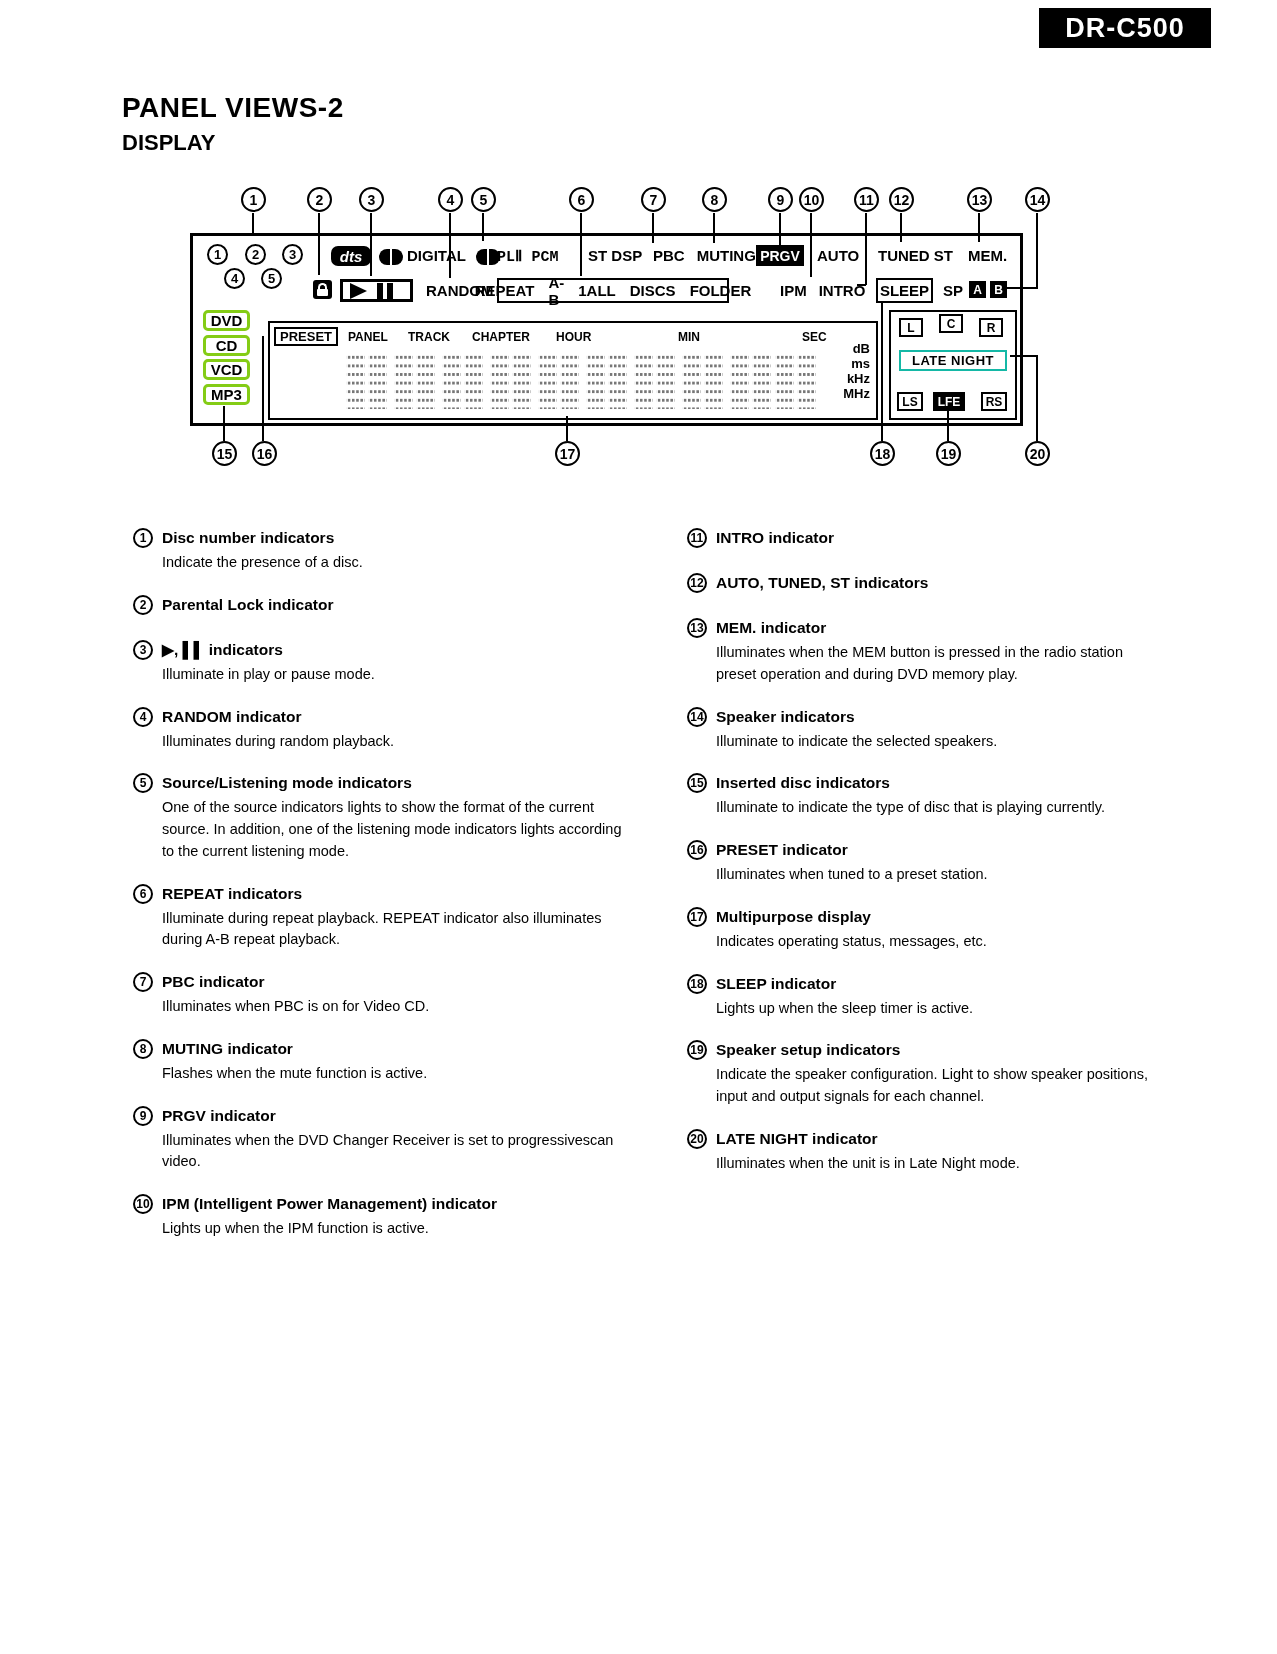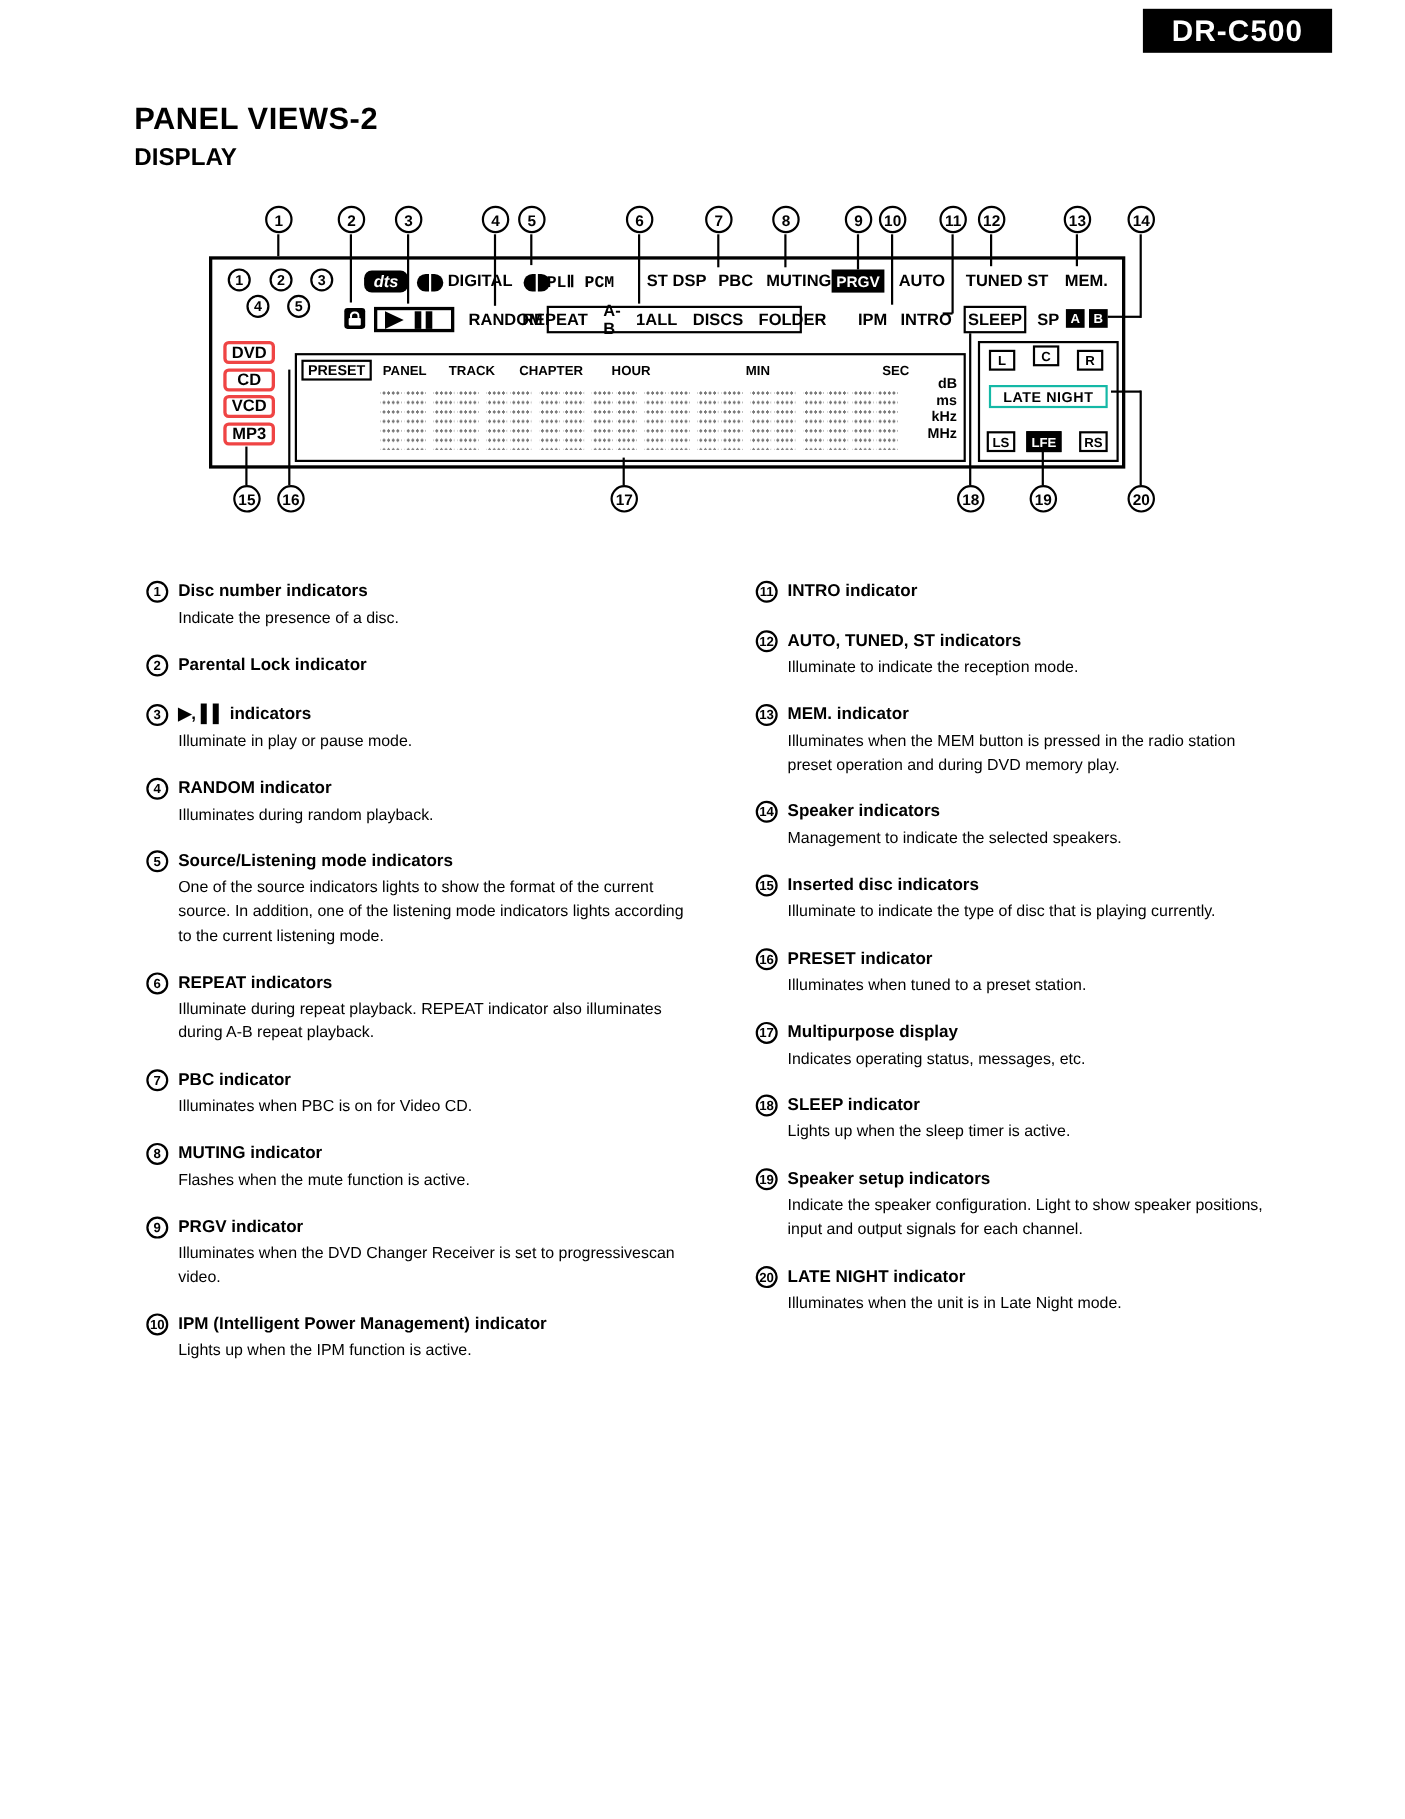--- a/index.html
+++ b/index.html
@@ -45,21 +45,21 @@
   .play-tri { width:0; height:0; border-left:17px solid #000; border-top:8px solid transparent;
               border-bottom:8px solid transparent; }
   .pause { display:flex; gap:4px; }
   .pause i { display:block; width:6px; height:16px; background:#000; }
 
   .box-ind { border:2px solid #000; display:flex; align-items:center; justify-content:center;
              font-weight:bold; font-size:15px; background:#fff; }
   .sq-ab { width:17px; height:17px; background:#000; color:#fff; font-weight:bold; font-size:12px;
            display:flex; align-items:center; justify-content:center; }
 
-  .src-box { width:47px; height:21px; border:3px solid #ef4444; border-radius:5px; font-weight:bold;
+  .src-box { width:47px; height:21px; border:3px solid #84cc16; border-radius:5px; font-weight:bold;
              font-size:15px; display:flex; align-items:center; justify-content:center; background:#fff; }
 
   .display-box { border:2px solid #000; background:#fff; }
   .preset-box { border:2px solid #000; font-weight:bold; font-size:13px; display:flex;
                 align-items:center; justify-content:center; }
   .fhdr { font-weight:bold; font-size:12px; white-space:nowrap; }
   .matrix-pair { display:flex; gap:3px; }
   .mcell { width:19px; height:58px;
            background-image: radial-gradient(circle, #777 1.3px, transparent 1.5px);
            background-size: 4.2px 8.6px; background-position:1px 2px; }
@@ -351,35 +351,34 @@
         <div class="item-head">
             <span class="num-circle">11</span>
             <span class="item-title">INTRO indicator</span>
           </div>
       </div>
       <div class="desc-item">
         <div class="item-head">
             <span class="num-circle">12</span>
             <span class="item-title">AUTO, TUNED, ST indicators</span>
           </div>
-        <div class="item-body">Illuminate to indicate the reception mode.</div>
       </div>
       <div class="desc-item">
         <div class="item-head">
             <span class="num-circle">13</span>
             <span class="item-title">MEM. indicator</span>
           </div>
         <div class="item-body">Illuminates when the MEM button is pressed in the radio station preset operation and during DVD memory play.</div>
       </div>
       <div class="desc-item">
         <div class="item-head">
             <span class="num-circle">14</span>
             <span class="item-title">Speaker indicators</span>
           </div>
-        <div class="item-body">Management to indicate the selected speakers.</div>
+        <div class="item-body">Illuminate to indicate the selected speakers.</div>
       </div>
       <div class="desc-item">
         <div class="item-head">
             <span class="num-circle">15</span>
             <span class="item-title">Inserted disc indicators</span>
           </div>
         <div class="item-body">Illuminate to indicate the type of disc that is playing currently.</div>
       </div>
       <div class="desc-item">
         <div class="item-head">

